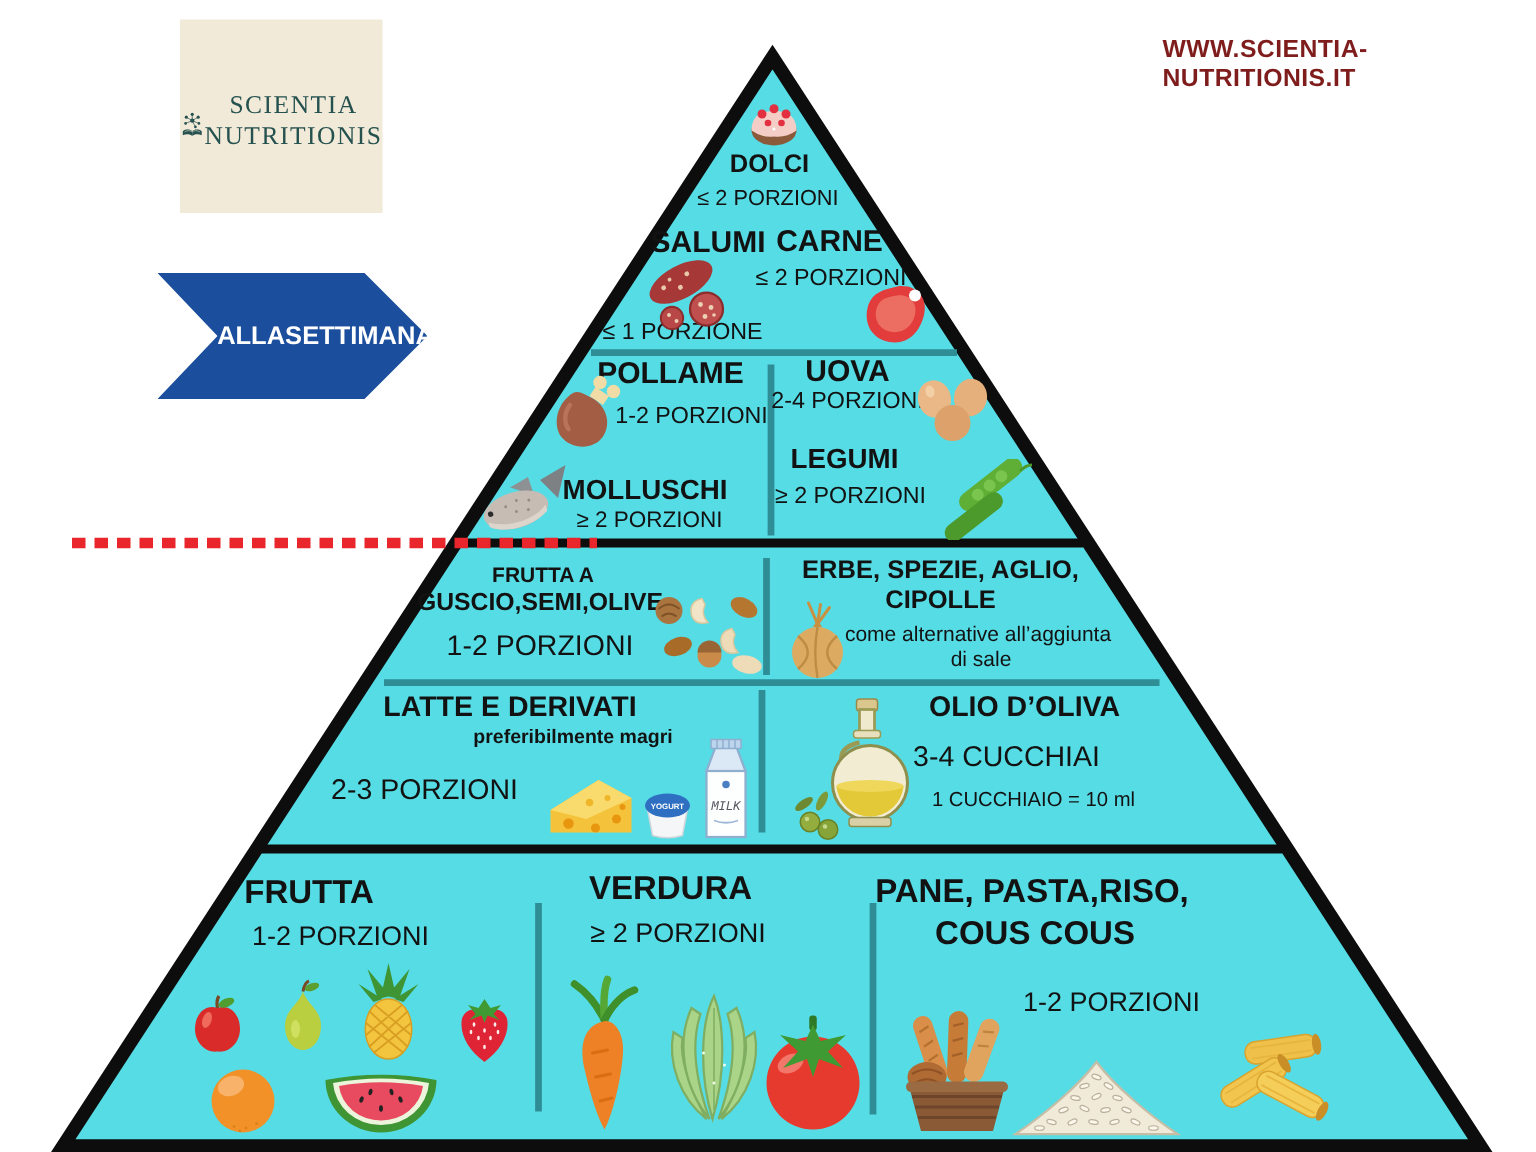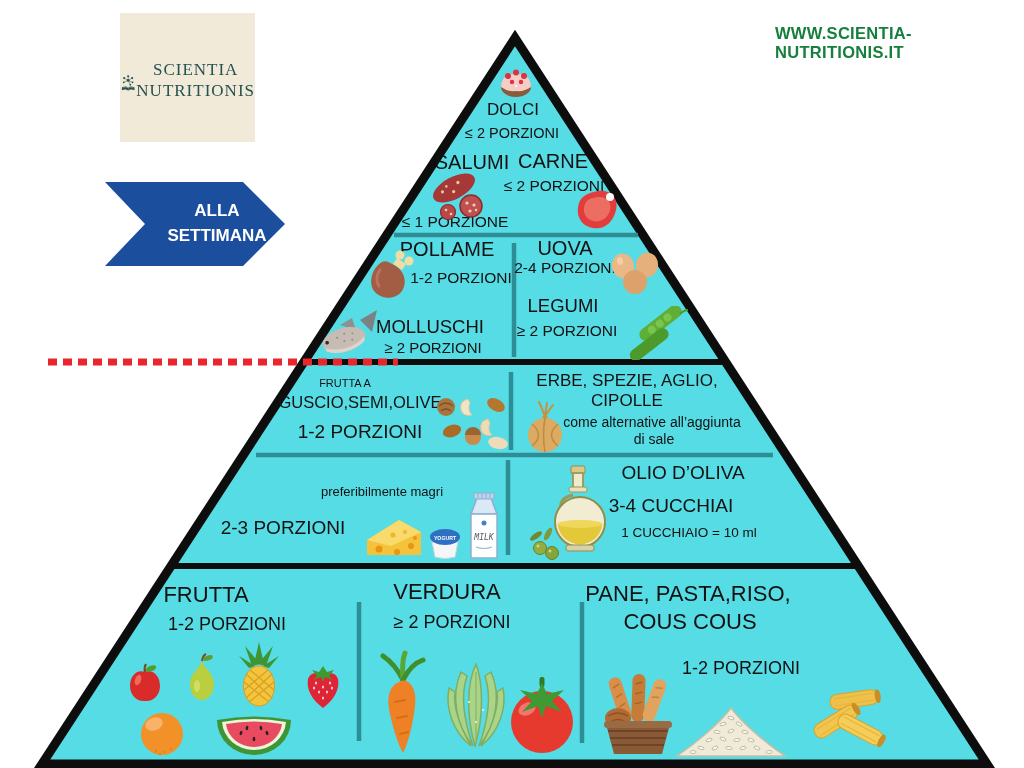--- a/index.html
+++ b/index.html
@@ -2,30 +2,30 @@
 <html><head>
 <meta charset="utf-8">
 <style>
   html,body{margin:0;padding:0;background:#fff;}
   .stage{position:relative;width:1024px;height:768px;overflow:hidden;background:#ffffff;
          font-family:"Liberation Sans",sans-serif;}
   svg{display:block;}
   .layer{position:absolute;left:0;top:0;}
   .t{position:absolute;transform:translate(-50%,-50%);white-space:nowrap;color:#121212;
      font-family:"Liberation Sans",sans-serif;line-height:1;}
-  .b{font-weight:400;text-align:right;}
+  .b{font-weight:700;text-align:right;}
   .ic{position:absolute;}
   .logo-panel{position:absolute;left:120px;top:13px;width:135px;height:129px;background:#f2ead9;
               display:flex;flex-direction:row;align-items:center;}
   .logo-name{color:#25514f;font-family:"Liberation Serif",serif;font-size:17px;letter-spacing:1px;
              text-align:center;line-height:1.25;}
   .url{position:absolute;transform:translate(-50%,-50%);left:858px;top:43px;font-weight:700;
-       font-size:16.5px;letter-spacing:.3px;color:#15803d;}
+       font-size:16.5px;letter-spacing:.3px;color:#7f1d1d;}
   .arrow{position:absolute;}
-  .arrow .al{position:absolute;left:0;top:0;width:100%;height:100%;display:flex;flex-direction:column;
+  .arrow .al{position:absolute;left:0;top:0;width:100%;height:100%;display:flex;flex-direction:row;
              align-items:center;justify-content:center;color:#fff;font-weight:700;text-align:center;}
 </style>
 </head>
 <body>
 
 <div class="stage">
 
   <svg class="layer" width="1024" height="768" viewBox="0 0 1024 768">
     <polygon points="515,38 987,764 42,764" stroke="#0d0d0d" stroke-width="9" stroke-linejoin="miter" fill="#56dce5"></polygon>
     <g stroke="#2f8d96" stroke-width="4.5">
@@ -96,29 +96,30 @@
   <div class="t b" style="left:447px;top:249px;font-size:20px">POLLAME</div>
   <div class="t" style="left:461px;top:278px;font-size:15.5px">1-2 PORZIONI</div>
   <div class="t b" style="left:565px;top:248px;font-size:20px">UOVA</div>
   <div class="t" style="left:565px;top:268px;font-size:15.5px">2-4 PORZIONI</div>
 
   <div class="t b" style="left:430px;top:327px;font-size:18.5px">MOLLUSCHI</div>
   <div class="t" style="left:433px;top:347px;font-size:15px">≥ 2 PORZIONI</div>
   <div class="t b" style="left:563px;top:306px;font-size:18.5px">LEGUMI</div>
   <div class="t" style="left:567px;top:331px;font-size:15.5px">≥ 2 PORZIONI</div>
 
-  <div class="t b" style="left:345px;top:383px;font-size:11px">FRUTTA A</div>
+  <div class="t b" style="left:362px;top:383px;font-size:14px">FRUTTA A</div>
   <div class="t b" style="left:360px;top:402px;font-size:16.5px">GUSCIO,SEMI,OLIVE</div>
   <div class="t" style="left:360px;top:431px;font-size:19px">1-2 PORZIONI</div>
 
   <div class="t b" style="left:627px;top:380px;font-size:17px">ERBE, SPEZIE, AGLIO,</div>
   <div class="t b" style="left:627px;top:400px;font-size:17px">CIPOLLE</div>
   <div class="t" style="left:652px;top:422px;font-size:14px">come alternative all’aggiunta</div>
   <div class="t" style="left:654px;top:439px;font-size:14px">di sale</div>
 
+  <div class="t b" style="left:340px;top:472px;font-size:19px">LATTE E DERIVATI</div>
   <div class="t b" style="left:382px;top:491px;font-size:13px">preferibilmente magri</div>
   <div class="t" style="left:283px;top:527px;font-size:19px">2-3 PORZIONI</div>
 
   <div class="t b" style="left:683px;top:472px;font-size:19px">OLIO D’OLIVA</div>
   <div class="t" style="left:671px;top:505px;font-size:19px">3-4 CUCCHIAI</div>
   <div class="t" style="left:689px;top:533px;font-size:13.5px">1 CUCCHIAIO = 10 ml</div>
 
   <div class="t b" style="left:206px;top:595px;font-size:22px">FRUTTA</div>
   <div class="t" style="left:227px;top:624px;font-size:18px">1-2 PORZIONI</div>
   <div class="t b" style="left:447px;top:592px;font-size:22px">VERDURA</div>

